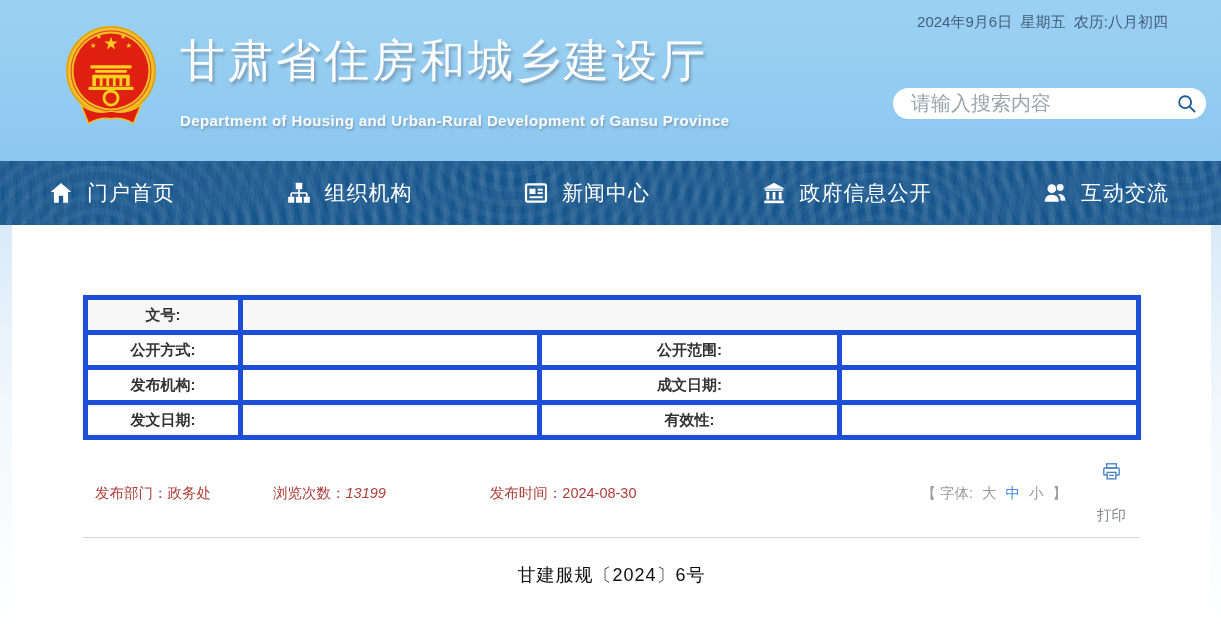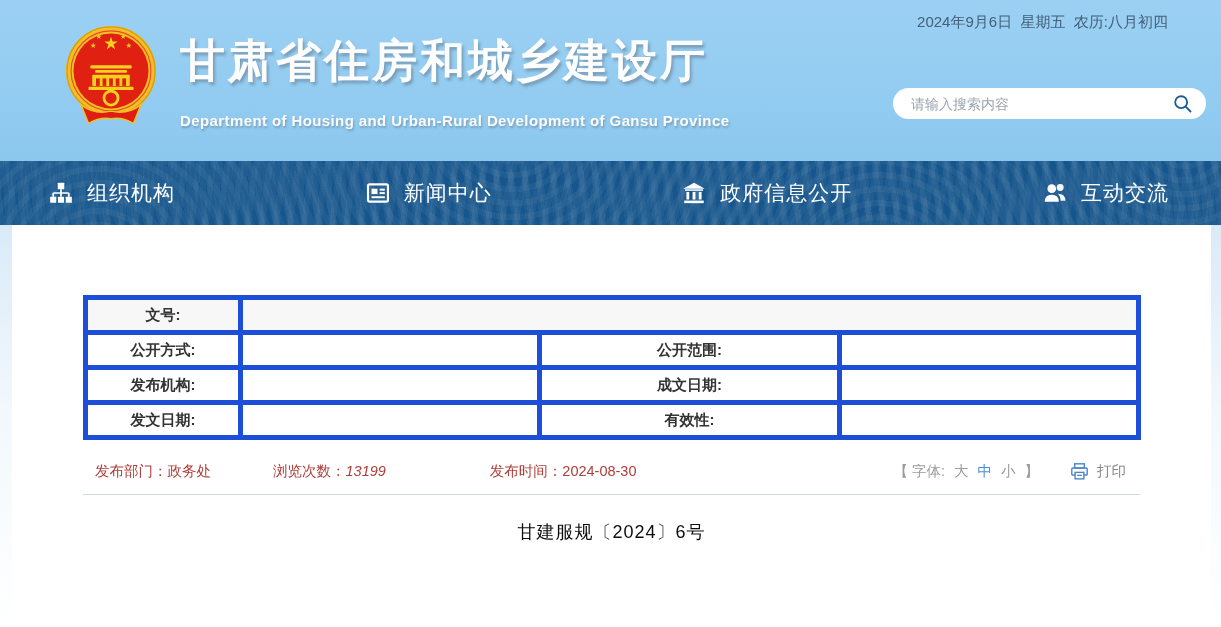--- a/index.html
+++ b/index.html
@@ -10,28 +10,28 @@
     background:linear-gradient(180deg,#bcdcf4 0%,#d8eaf8 35%,#f2f8fc 65%,#ffffff 100%); }
 
   
   .header { position:relative; height:161px;
     background:linear-gradient(180deg,#9bd0f3 0%,#93ccf1 60%,#8cc7ee 100%); }
   .topbar-date { position:absolute; top:13px; right:53px; color:#44607a;
     font-size:15px; white-space:pre; }
   .brand { position:absolute; left:64px; top:24px; display:flex; align-items:flex-start; }
   .emblem { width:94px; height:105px; display:block; cursor:pointer; }
   .brand-text { margin-left:22px; padding-top:12px; }
-  .site-title { font-size:45px; font-weight:700; color:#fdfdfd; letter-spacing:3px;
+  .site-title { font-size:45px; font-weight:400; color:#fdfdfd; letter-spacing:3px;
     text-shadow:2px 3px 3px rgba(96,118,138,.55); line-height:1.1; }
   .site-subtitle { margin-top:26px; font-size:15px; font-weight:700; color:#fbfbfb;
     letter-spacing:.4px; text-shadow:1px 2px 2px rgba(96,118,138,.5); }
   .search-box { position:absolute; top:88px; right:15px; width:313px; height:31px;
     background:#ffffff; border-radius:16px; display:flex; align-items:center;
     padding:0 12px 0 18px; }
-  .search-box input { flex:1; border:none; outline:none; font-size:14px; color:#555;
+  .search-box input { flex:1; border:none; outline:none; font-size:20px; color:#555;
     background:transparent; font-family:inherit; }
   .search-box input::placeholder { color:#9aa5ae; }
   .search-btn { width:22px; height:22px; cursor:pointer; display:flex; align-items:center; }
 
   
   .nav { height:64px; background-color:#17568c;
     background-image:
       repeating-radial-gradient(circle at 8% 170%, rgba(255,255,255,.045) 0 6px, transparent 6px 14px),
       repeating-radial-gradient(circle at 42% -70%, rgba(255,255,255,.04) 0 6px, transparent 6px 14px),
       repeating-radial-gradient(circle at 72% 180%, rgba(255,255,255,.045) 0 6px, transparent 6px 14px),
@@ -57,22 +57,22 @@
 
   .meta-row { margin:21px 71px 0; padding:0 14px 0 12px; display:flex; align-items:center;
     font-size:14.5px; color:#ad3e38; }
   .meta-views { margin-left:62px; }
   .meta-time { margin-left:104px; }
   .meta-views .num { font-style:italic; }
   .font-widget { margin-left:auto; color:#9b9b9b; font-size:14.5px; display:flex;
     align-items:center; gap:9px; }
   .font-widget .opt { cursor:pointer; }
   .font-widget .opt.active { color:#4a90d9; }
-  .print-btn { margin-left:30px; display:flex; align-items:center; gap:7px; cursor:pointer;
-    color:#88898b; font-size:14.5px; }
+  .print-btn { margin-left:30px; display:flex; align-items:center; gap:24px; cursor:pointer;
+    color:#88898b; font-size:14.5px;flex-direction:column; }
   .print-btn svg { width:21px; height:21px; }
 
   .divider { margin:12px 71px 0; border-bottom:1px solid #cdd8e1; }
 
   .doc-number { margin-top:25px; text-align:center; font-size:18px; color:#0d0d0d;
     letter-spacing:1px; }
 </style>
 </head>
 <body>
 
@@ -120,20 +120,26 @@
         <svg viewBox="0 0 24 24" width="22" height="22">
           <circle cx="10" cy="10" r="6.5" fill="none" stroke="#1b5c95" stroke-width="2"></circle>
           <line x1="15.2" y1="15.2" x2="20.2" y2="20.2" stroke="#1b5c95" stroke-width="2" stroke-linecap="round"></line>
         </svg>
       </span>
     </div>
   </div>
 
   <div class="nav">
 
+    <div class="nav-item">
+      <svg class="nav-icon" viewBox="0 0 24 24" fill="#fff">
+        <path d="M12 2.8 L2.5 11 H5.5 V21 H10 V14.5 H14 V21 H18.5 V11 H21.5 Z"></path>
+      </svg>
+      <span class="label">门户首页</span>
+    </div>
 
     <div class="nav-item">
       <svg class="nav-icon" viewBox="0 0 24 24" fill="#fff">
         <rect x="9" y="2.5" width="6" height="6" rx="0.5"></rect>
         <path d="M12 8.5 V12 M4.8 12 H19.2 M4.8 12 V15.5 M12 12 V15.5 M19.2 12 V15.5" stroke="#fff" stroke-width="1.6" fill="none"></path>
         <rect x="2" y="15.5" width="5.6" height="5.6" rx="0.5"></rect>
         <rect x="9.2" y="15.5" width="5.6" height="5.6" rx="0.5"></rect>
         <rect x="16.4" y="15.5" width="5.6" height="5.6" rx="0.5"></rect>
       </svg>
       <span class="label">组织机构</span>

